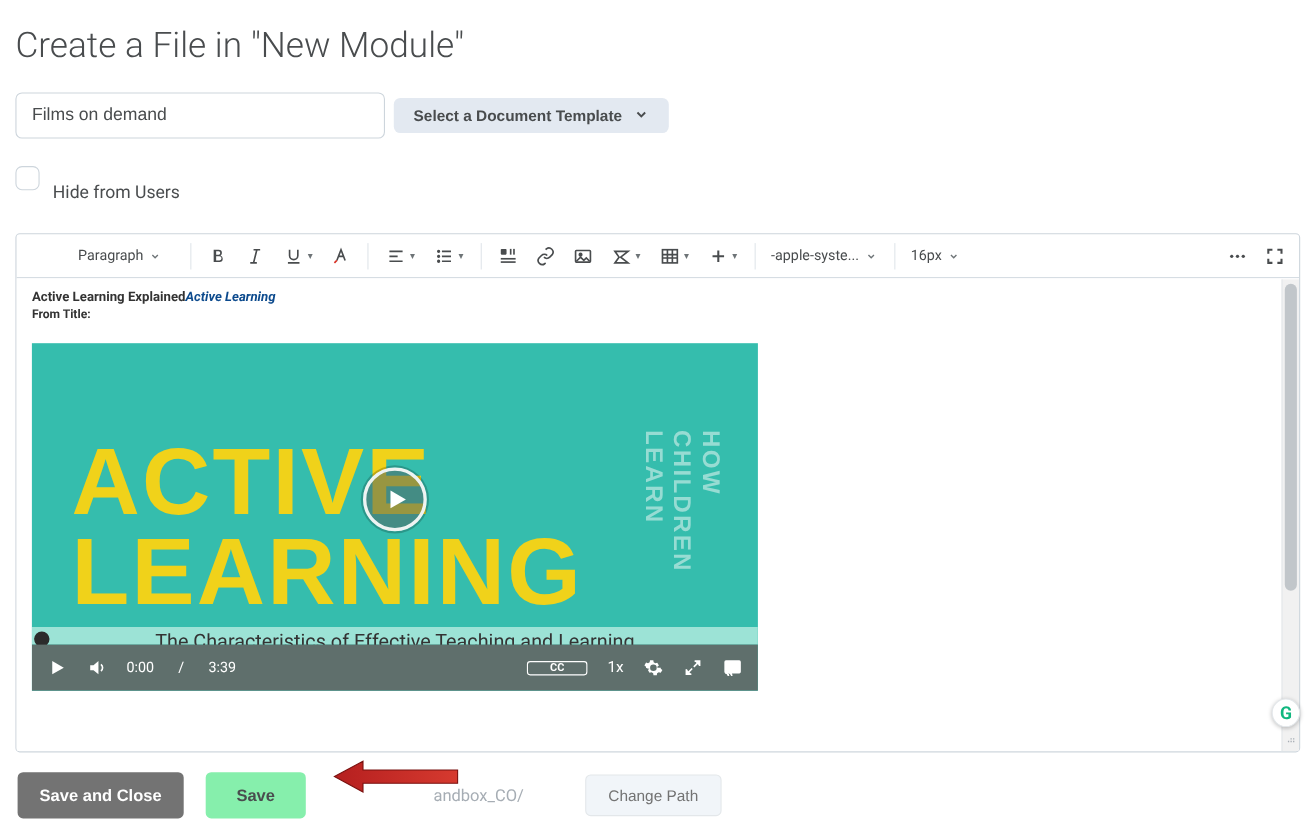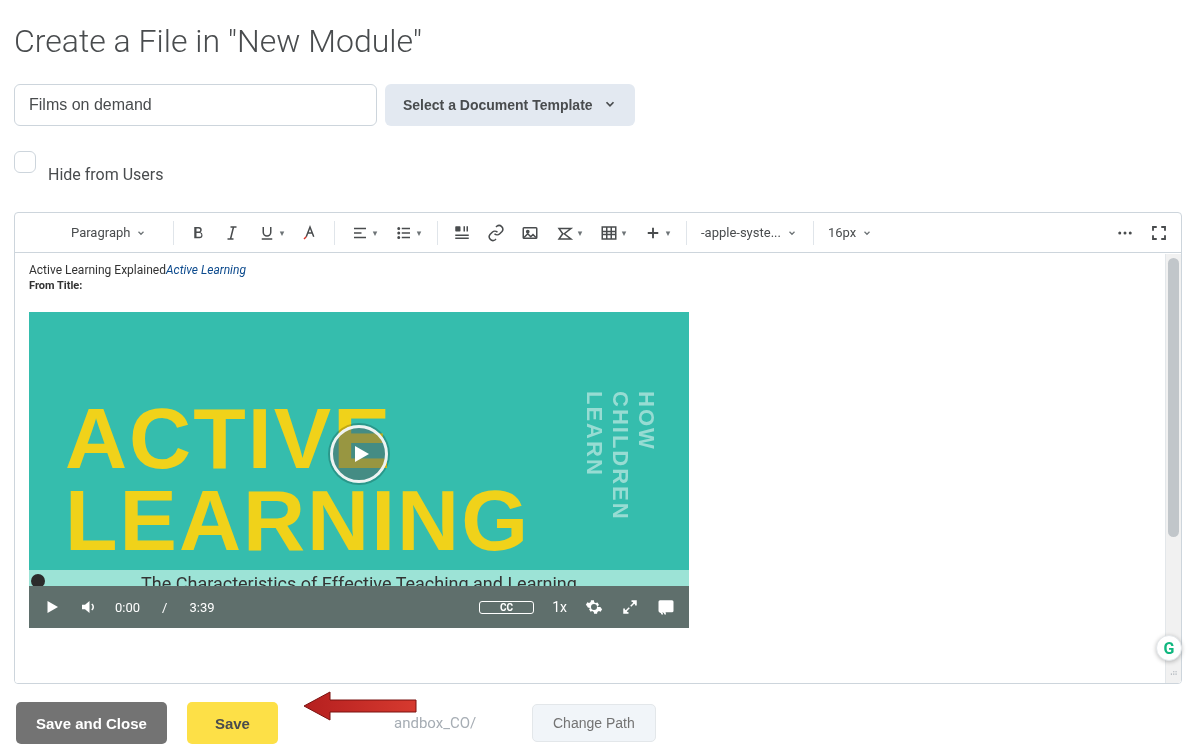--- a/index.html
+++ b/index.html
@@ -14,30 +14,30 @@
 }
 .page { padding: 12px 14px 0 14px; }
 .title {
   font-size: 32px;
   font-weight: 300;
   color: #494c4e;
   margin: 10px 0 24px 0;
 }
 .row1 { display: flex; gap: 8px; align-items: center; margin-bottom: 14px; }
 .title-input {
-  width: 363px;
+  width: 336px;
   height: 42px;
   border: 1px solid #cdd5dc;
   border-radius: 6px;
   padding: 0 14px;
   font-size: 16px;
   color: #494c4e;
 }
 .template-btn {
-  height: 42px;
+  height: 32px;
   background: #e3e9f1;
   border: none;
   border-radius: 6px;
   padding: 0 18px;
   font-size: 14px;
   font-weight: 600;
   color: #494c4e;
   display: flex;
   align-items: center;
   gap: 10px;
@@ -99,21 +99,21 @@
 
 .editor-body {
   background: #fff;
   padding: 10px 14px 0 14px;
   height: 430px;
   position: relative;
 }
 .content-col { width: 660px; }
 .segment-line {
   font-size: 12px;
-  font-weight: normal;
+  font-weight: bold;
   color: #333;
   margin-bottom: 2px;
 }
 .segment-link { color: #0c4a8d; font-style: italic; text-decoration: none; cursor: pointer; }
 .from-title { font-size: 11px; font-weight: bold; color: #333; margin-bottom: 20px; }
 
 .video {
   width: 660px;
   height: 316px;
   background: #35bdad;
@@ -220,21 +220,21 @@
   color: #fff;
   border: none;
   border-radius: 5px;
   padding: 0 20px;
   height: 42px;
   font-size: 15px;
   font-weight: 600;
   cursor: pointer;
 }
 .btn-secondary {
-  background: #fde047;
+  background: #86efac;
   color: #494c4e;
   border: none;
   border-radius: 5px;
   padding: 0 28px;
   height: 42px;
   font-size: 15px;
   font-weight: 600;
   cursor: pointer;
 }
 .btn-change {

